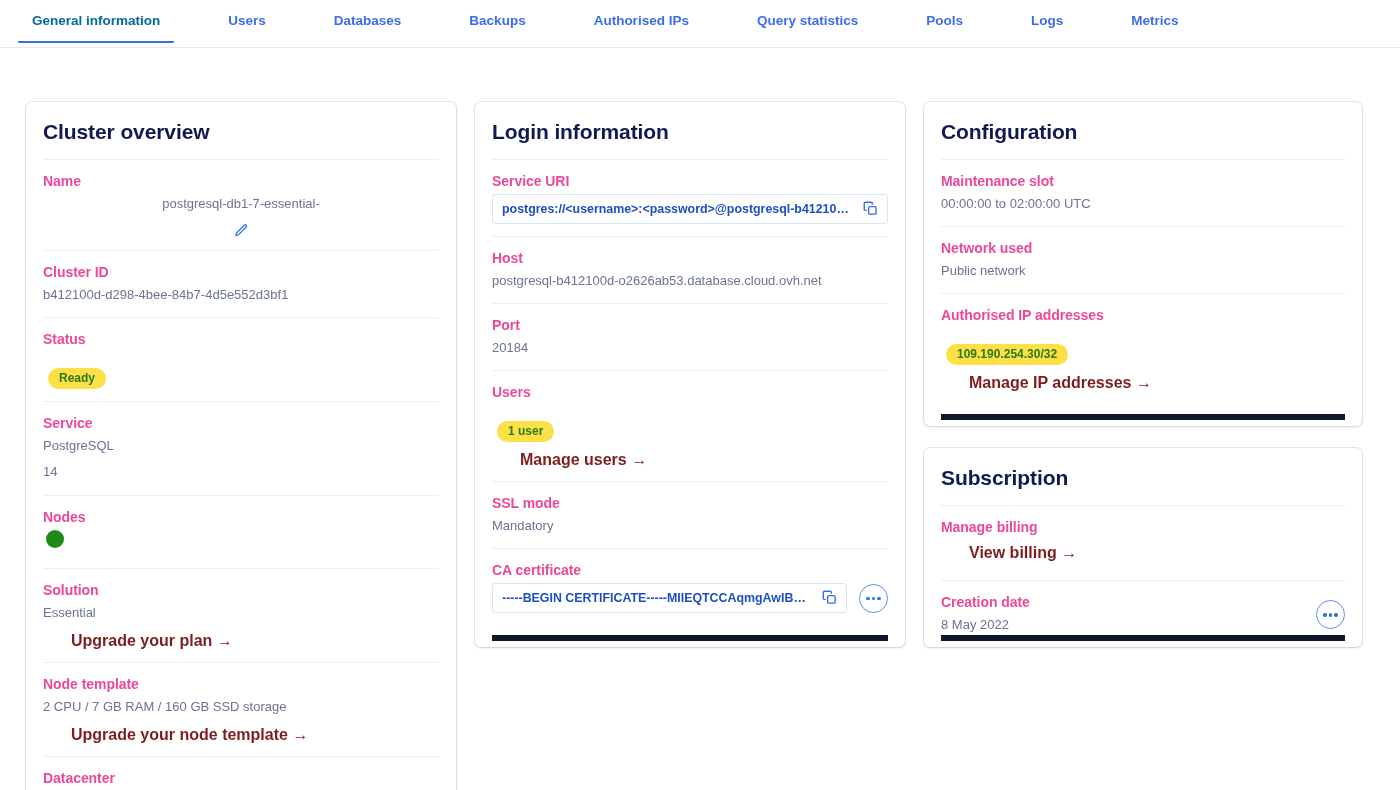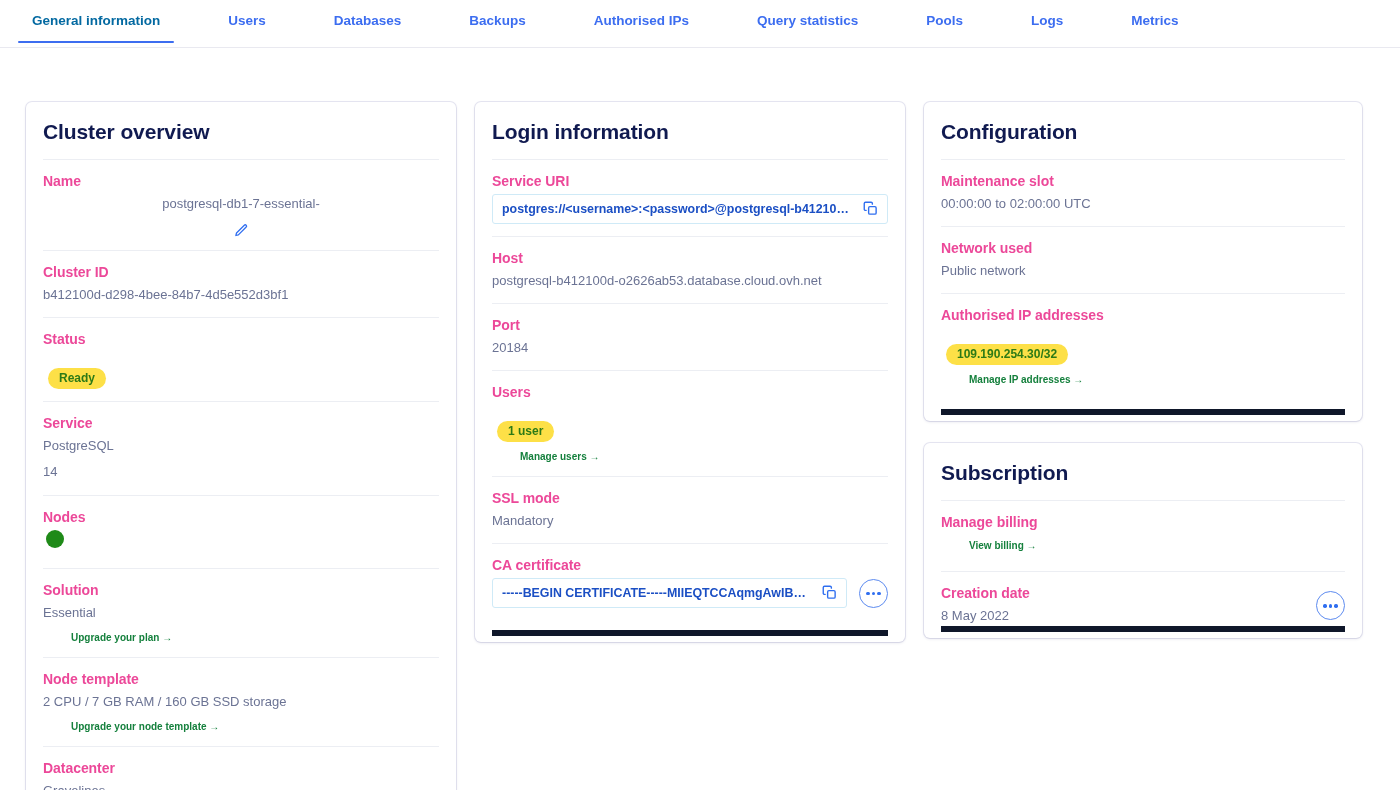--- a/index.html
+++ b/index.html
@@ -85,23 +85,23 @@
   }
   .val {
     font-size: 13px;
     color: #6b7394;
     line-height: 1.55;
   }
   .val.mono-ish { letter-spacing: 0.01px; }
 
   .link {
     display: inline-block;
-    font-size: 10px;
-    font-weight: 700;
-    color: #15803d;
+    font-size: 16px;
+    font-weight: 700;
+    color: #7f1d1d;
     margin-top: 9px;
     cursor: pointer;
     white-space: nowrap;
     padding-left: 28px;
   }
   .link .arrow { font-weight: 400; }
 
   
   .name-line { display: flex; align-items: center; gap: 9px; flex-direction: column; }
   .pencil { cursor: pointer; display: inline-flex; }

